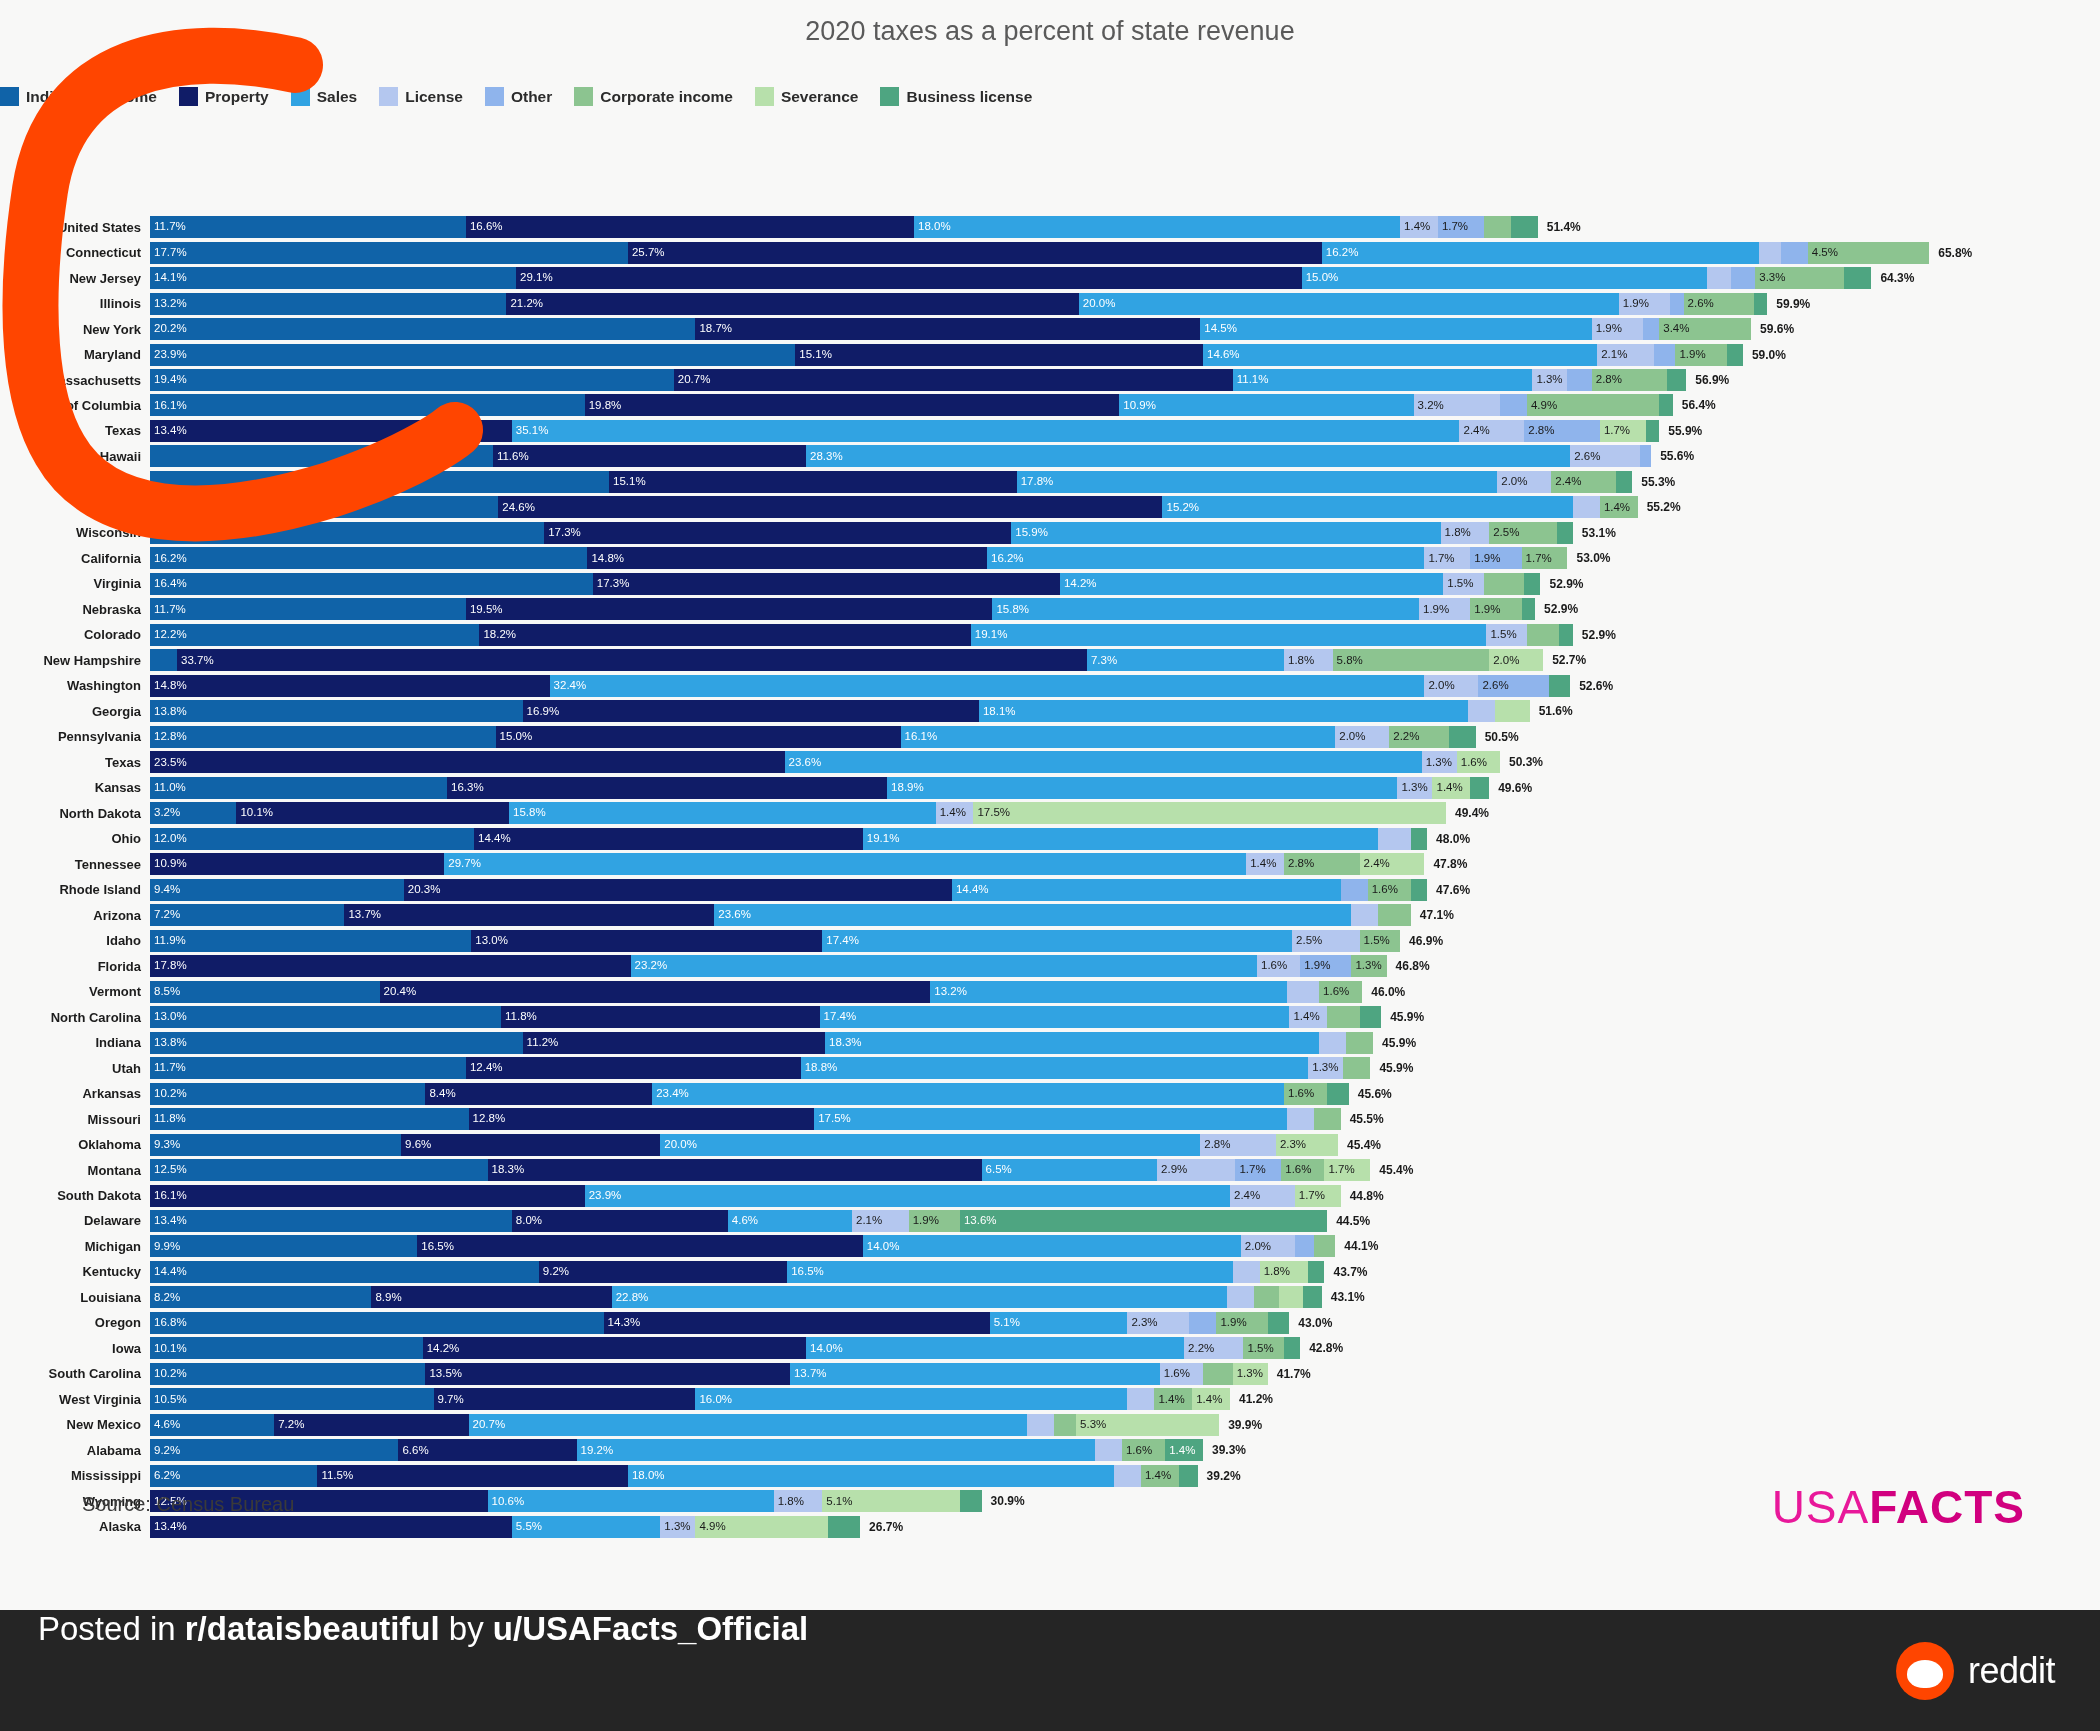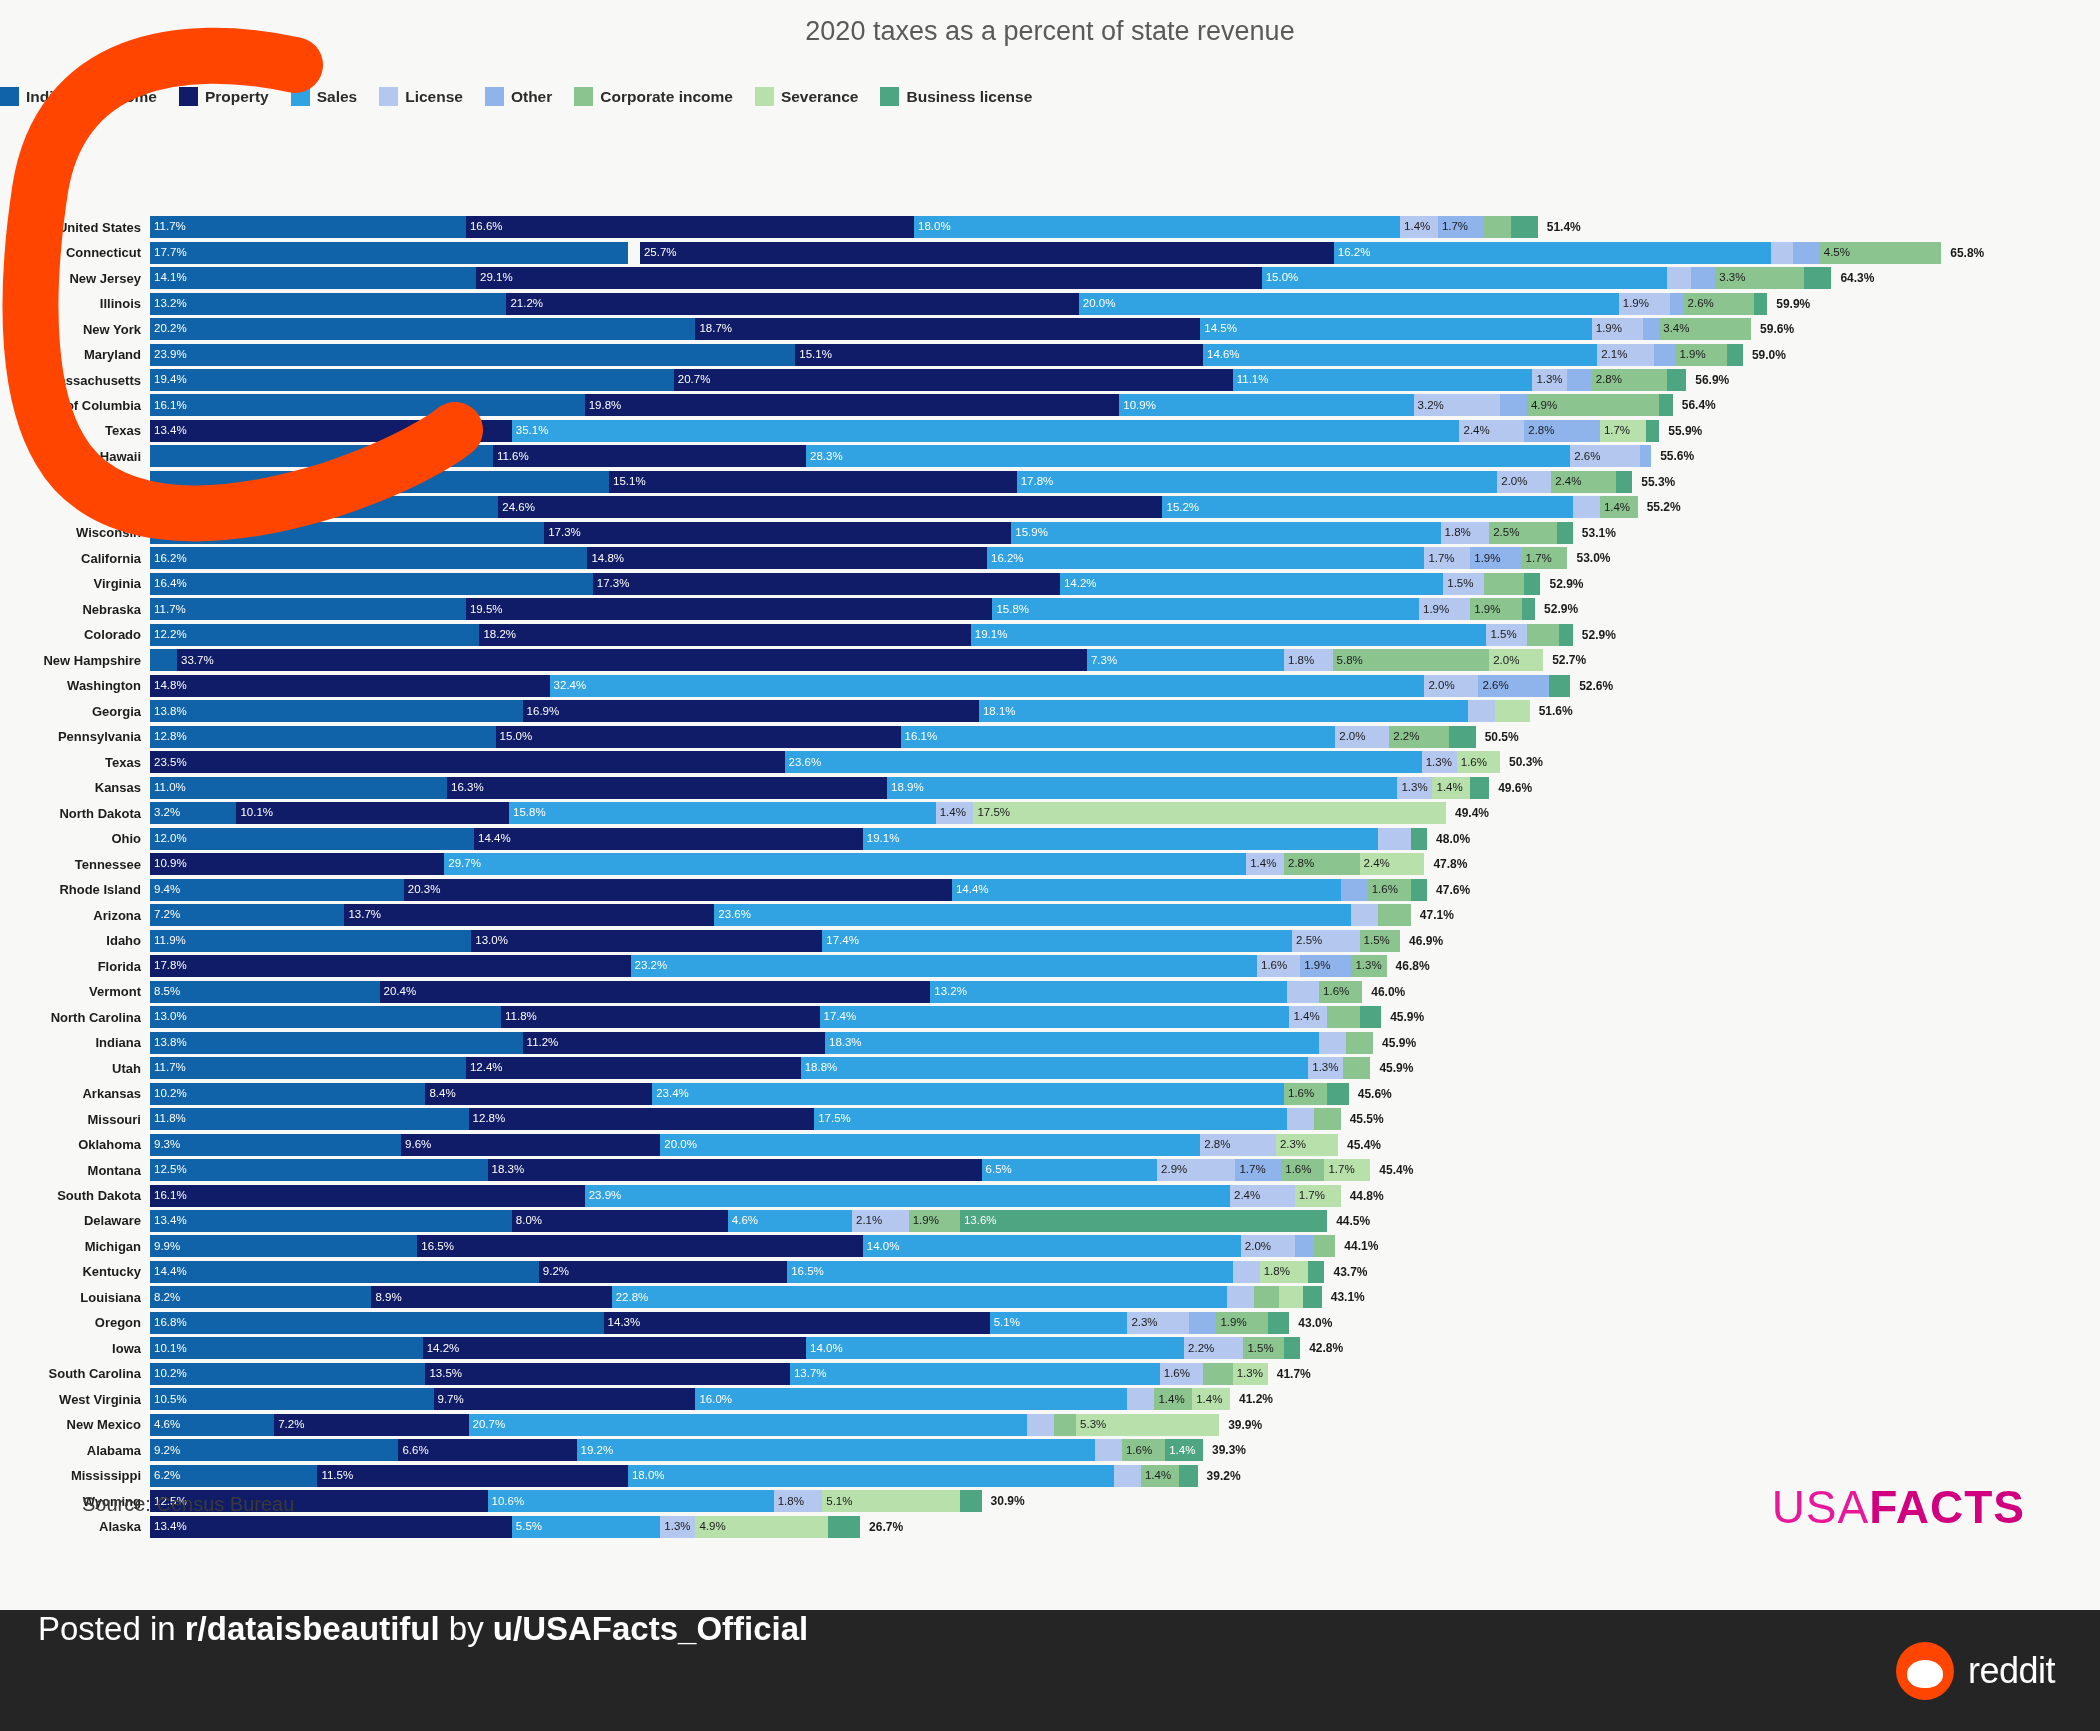--- a/index.html
+++ b/index.html
@@ -220,38 +220,38 @@
             <div class="seg" style="background: rgb(78, 165, 129); width: 27px;"></div>
             <div class="total">51.4%</div>
           </div>
         </div>
         <div class="row">
           <div class="row-label">Connecticut</div>
           <div class="bars">
             <div class="seg" style="background: rgb(16, 99, 168); width: 477.9px;">
               <span>17.7%</span>
             </div>
-            <div class="seg" style="background: rgb(16, 28, 103); width: 693.9px; margin-left: 12px;">
+            <div class="seg" style="background: rgb(16, 28, 103); width: 693.9px;">
               <span>25.7%</span>
             </div>
             <div class="seg" style="background: rgb(49, 163, 226); width: 437.4px;">
               <span>16.2%</span>
             </div>
             <div class="seg dark-text" style="background: rgb(180, 199, 239); width: 21.6px;"></div>
             <div class="seg dark-text" style="background: rgb(143, 180, 236); width: 27px;"></div>
             <div class="seg dark-text" style="background: rgb(140, 196, 144); width: 121.5px;">
               <span>4.5%</span>
             </div>
             <div class="total">65.8%</div>
           </div>
         </div>
         <div class="row">
           <div class="row-label">New Jersey</div>
           <div class="bars">
-            <div class="seg" style="background: rgb(16, 99, 168); width: 326px;">
+            <div class="seg" style="background: rgb(16, 99, 168); width: 366px;">
               <span>14.1%</span>
             </div>
             <div class="seg" style="background: rgb(16, 28, 103); width: 785.7px;">
               <span>29.1%</span>
             </div>
             <div class="seg" style="background: rgb(49, 163, 226); width: 405px;">
               <span>15.0%</span>
             </div>
             <div class="seg dark-text" style="background: rgb(180, 199, 239); width: 24.3px;"></div>
             <div class="seg dark-text" style="background: rgb(143, 180, 236); width: 24.3px;"></div>

